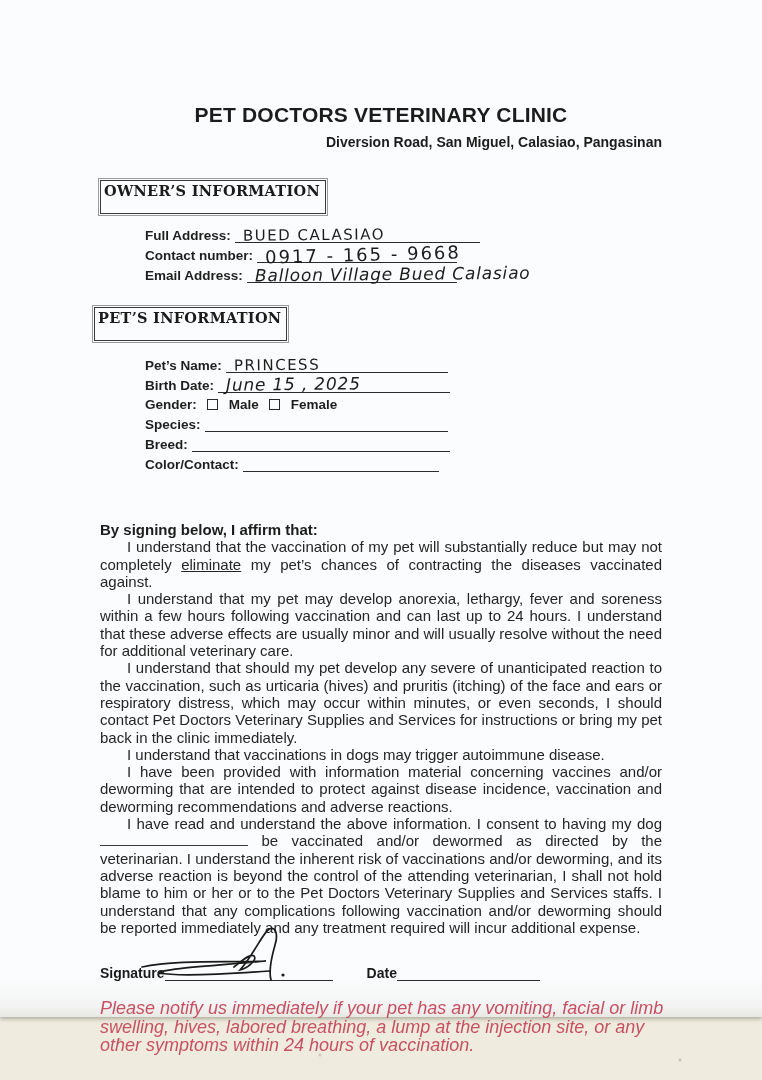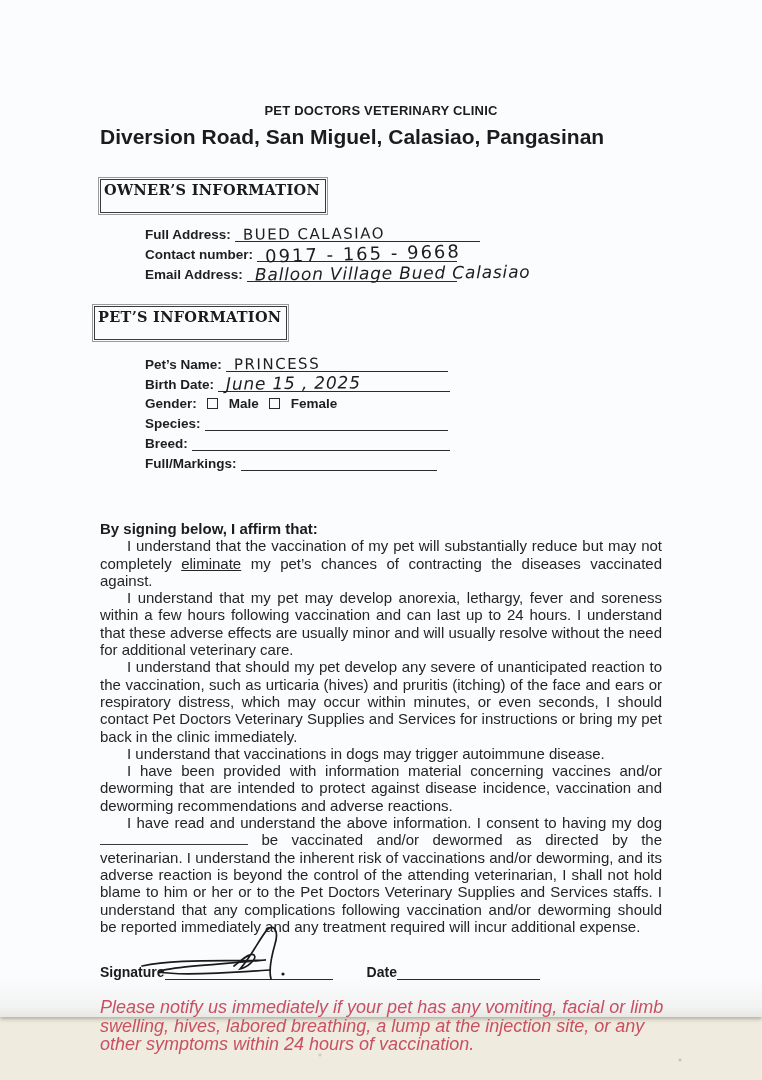--- a/index.html
+++ b/index.html
@@ -22,25 +22,25 @@
   .paper{
     position:absolute;left:0;top:0;width:762px;height:1017px;
     background:linear-gradient(#fbfcfd 0 96%, #f2f3f2 99%, #e8e8e4 100%);
     box-shadow:0 2px 4px rgba(60,55,40,.35);
     box-sizing:border-box;
     padding:0 100px;
     color:#262626;
   }
   .clinic-name{
     margin:0;padding-top:103px;
-    text-align:center;font-weight:bold;font-size:13px;color:#1c1c1c;
+    text-align:center;font-weight:bold;font-size:21px;color:#1c1c1c;
     letter-spacing:.2px;
   }
   .clinic-address{
-    margin:7px 0 0 0;text-align:left;font-weight:bold;font-size:21px;color:#1c1c1c;
+    margin:7px 0 0 0;text-align:right;font-weight:bold;font-size:14px;color:#1c1c1c;
   }
   .section-box{
     display:inline-block;
     margin-top:30px;
     border:1.5px solid #3a3a3a;
     outline:1px solid #9a9a9a;
     outline-offset:1px;
     padding:1px 5px 14px 3px;
     font-family:"DejaVu Serif", serif;
     font-weight:bold;font-size:14.5px;color:#1b1b1b;
@@ -133,21 +133,21 @@
     <div class="frow">
       <span class="flabel">Gender:</span><span class="checkbox"></span><span class="chk-label">Male</span><span class="checkbox"></span><span class="chk-label">Female</span>
     </div>
     <div class="frow">
       <span class="flabel">Species:</span><span class="fline" style="width:243px"><span class="hw"></span></span>
     </div>
     <div class="frow">
       <span class="flabel">Breed:</span><span class="fline" style="width:258px"><span class="hw"></span></span>
     </div>
     <div class="frow">
-      <span class="flabel">Full/Markings:</span><span class="fline" style="width:196px"><span class="hw"></span></span>
+      <span class="flabel">Color/Contact:</span><span class="fline" style="width:196px"><span class="hw"></span></span>
     </div>
   </div>
 
   <div class="affirmation">
     <p class="aff-heading">By signing below, I affirm that:</p>
     <div>
         <p class="para"><span>I understand that the vaccination of my pet will substantially reduce but may not completely </span><span class="uline">eliminate</span><span> my pet’s chances of contracting the diseases vaccinated against.</span></p>
         <p class="para"><span>I understand that my pet may develop anorexia, lethargy, fever and soreness within a few hours following vaccination and can last up to 24 hours. I understand that these adverse effects are usually minor and will usually resolve without the need for additional veterinary care.</span></p>
         <p class="para"><span>I understand that should my pet develop any severe of unanticipated reaction to the vaccination, such as urticaria (hives) and pruritis (itching) of the face and ears or respiratory distress, which may occur within minutes, or even seconds, I should contact Pet Doctors Veterinary Supplies and Services for instructions or bring my pet back in the clinic immediately.</span></p>
         <p class="para"><span>I understand that vaccinations in dogs may trigger autoimmune disease.</span></p>

